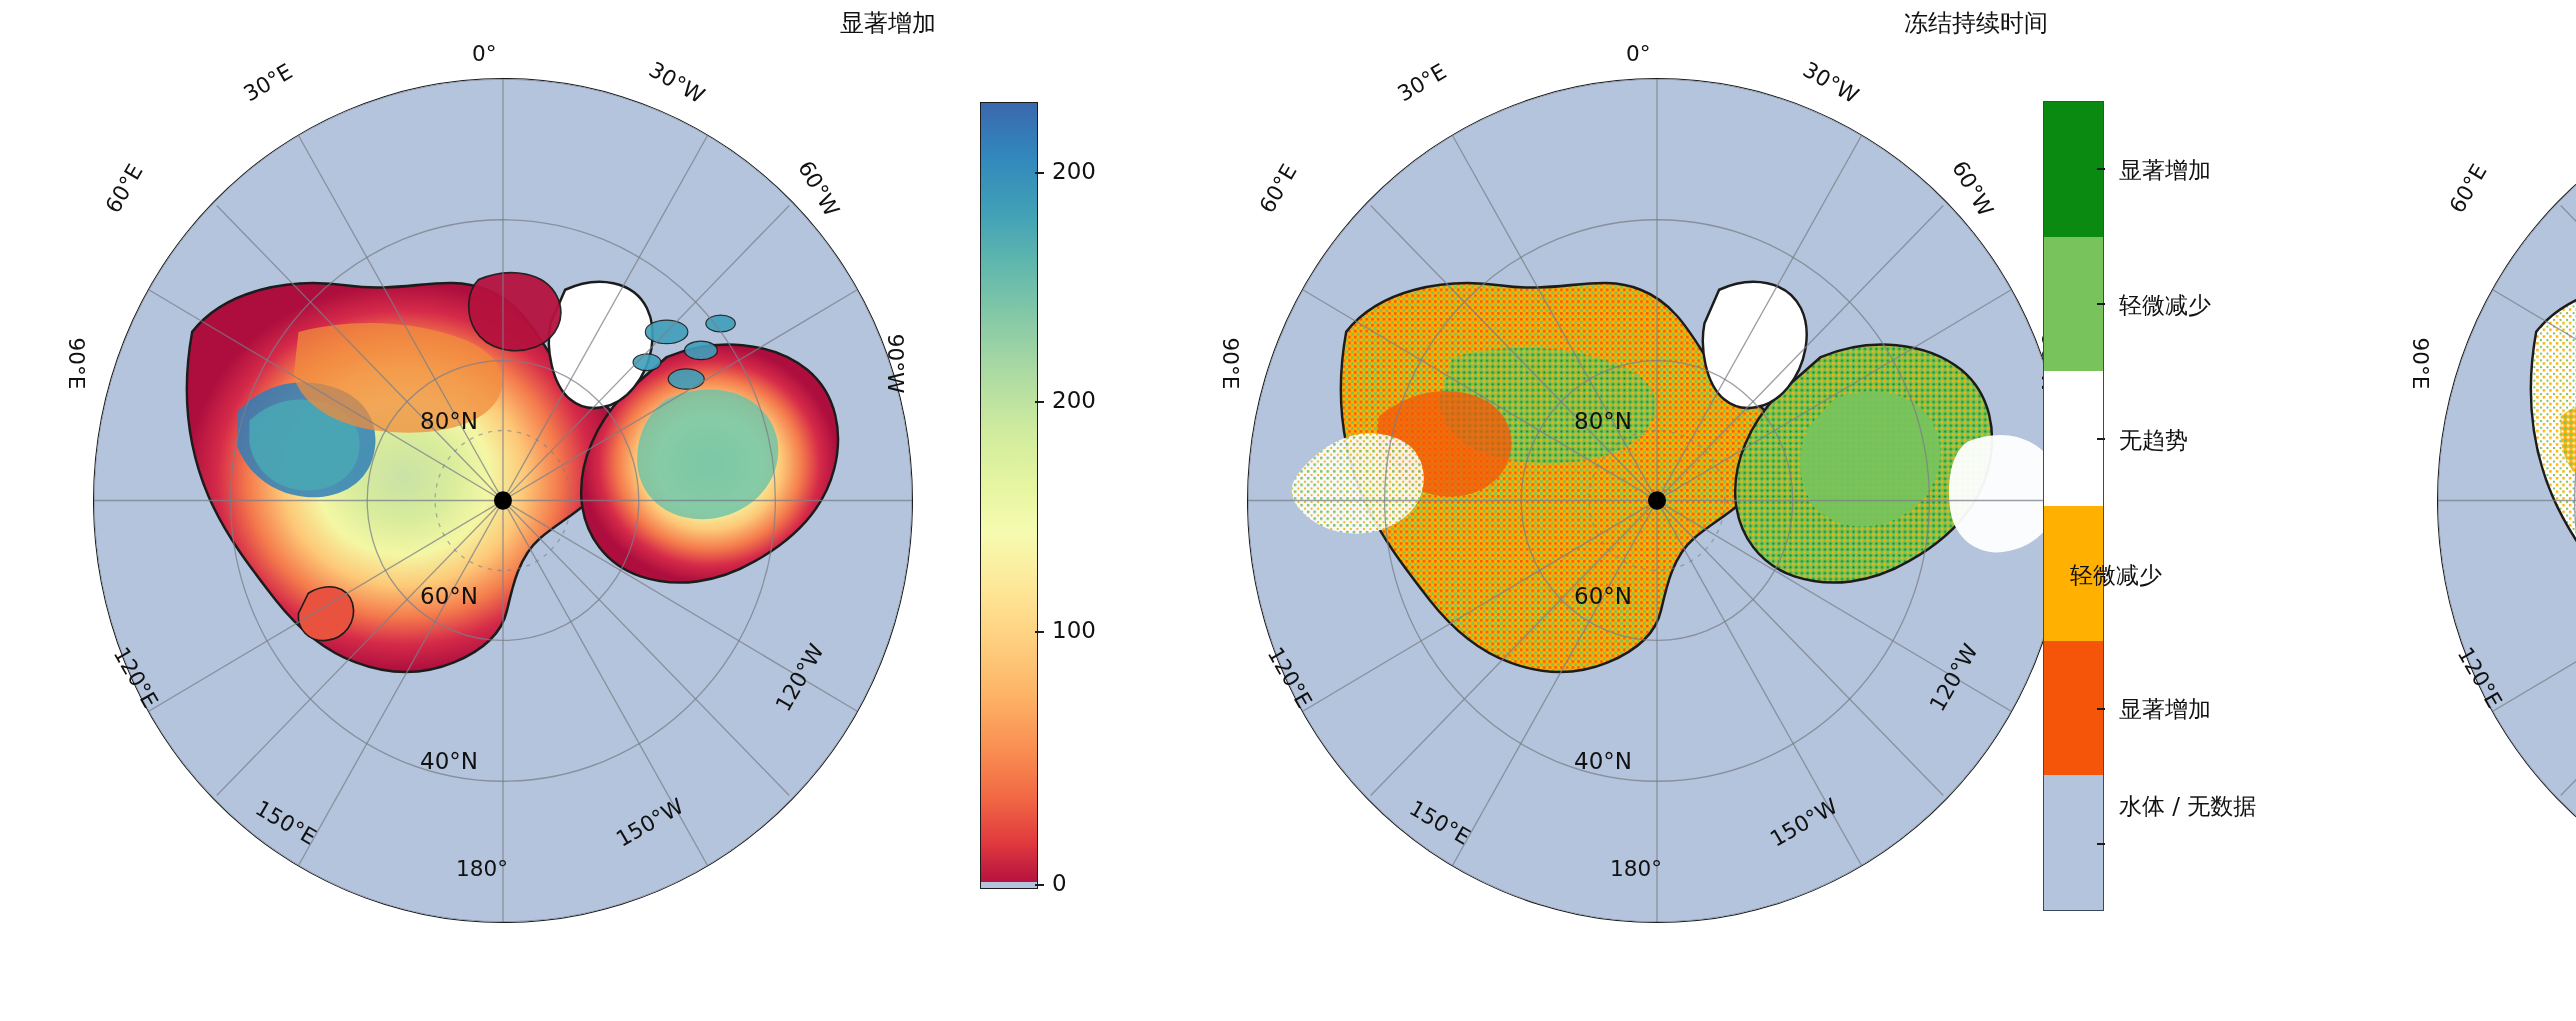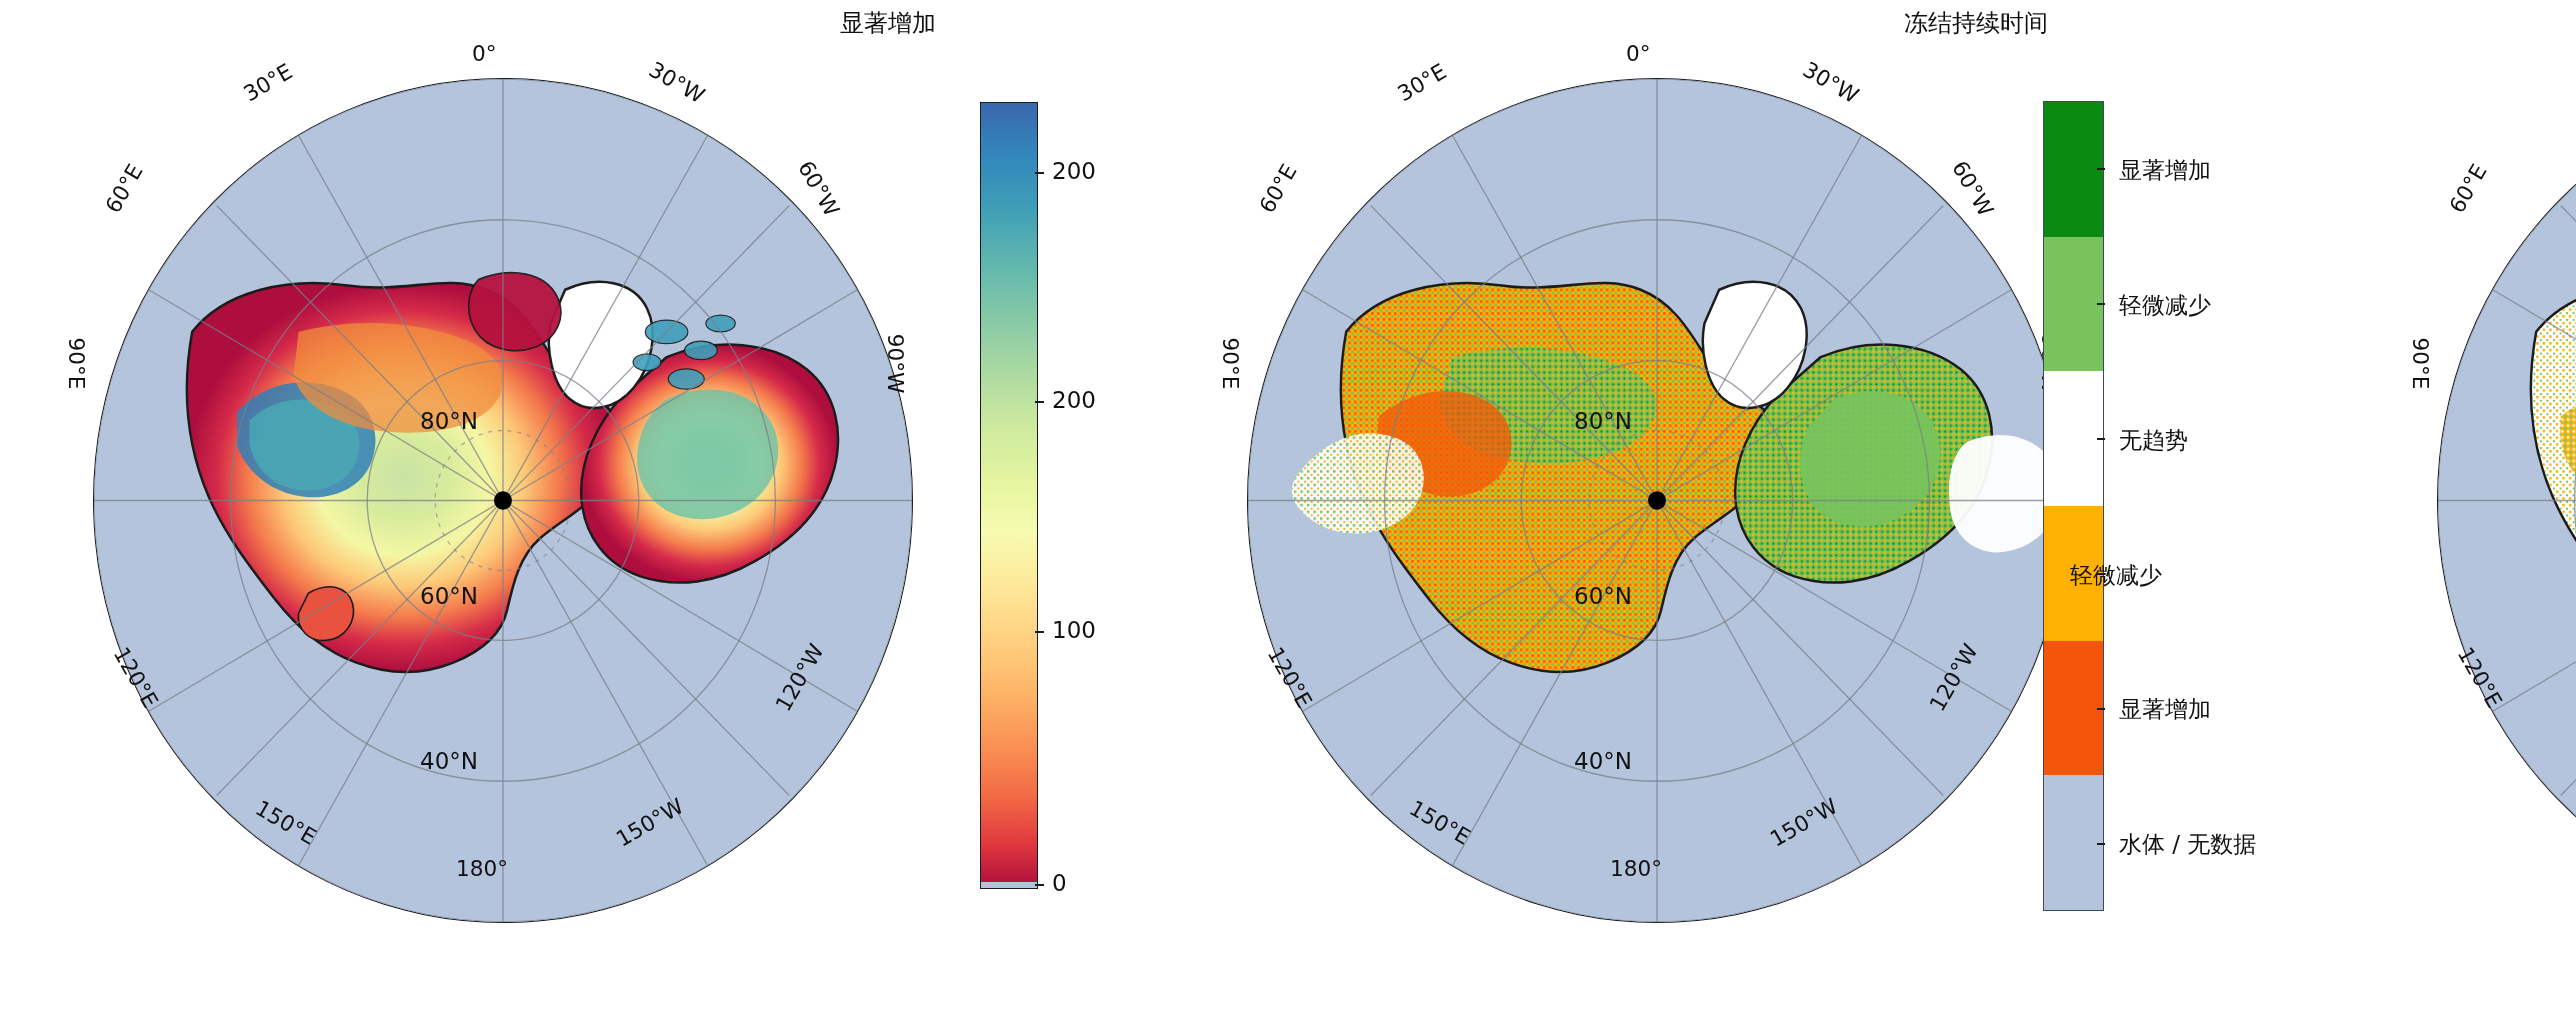--- a/index.html
+++ b/index.html
@@ -289,21 +289,21 @@
     <div class="cb-cat-lab" style="left:934px;top:155px">显著增加</div>
     <div class="cb-cat-tick" style="left:912px;top:303px"></div>
     <div class="cb-cat-lab" style="left:934px;top:290px">轻微减少</div>
     <div class="cb-cat-tick" style="left:912px;top:438px"></div>
     <div class="cb-cat-lab" style="left:934px;top:425px">无趋势</div>
     <div class="cb-cat-tick" style="left:912px;top:573px"></div>
     <div class="cb-cat-lab" style="left:885px;top:560px">轻微减少</div>
     <div class="cb-cat-tick" style="left:912px;top:708px"></div>
     <div class="cb-cat-lab" style="left:934px;top:694px">显著增加</div>
     <div class="cb-cat-tick" style="left:912px;top:843px"></div>
-    <div class="cb-cat-lab" style="left:934px;top:829px">水体 / 无数据</div>
+    <div class="cb-cat-lab" style="left:934px;top:791px">水体 / 无数据</div>
   </div>
 
   <div class="panel" style="left:2375px">
 
     <div class="map-wrap" style="left:62px;top:78px;width:820px;height:845px">
       <div class="disc">
         <svg viewBox="0 0 1000 1000" preserveAspectRatio="none">
           <defs>
             <pattern id="mix3a" width="7" height="7" patternUnits="userSpaceOnUse">
               <rect width="7" height="7" fill="#ffb000"></rect>

